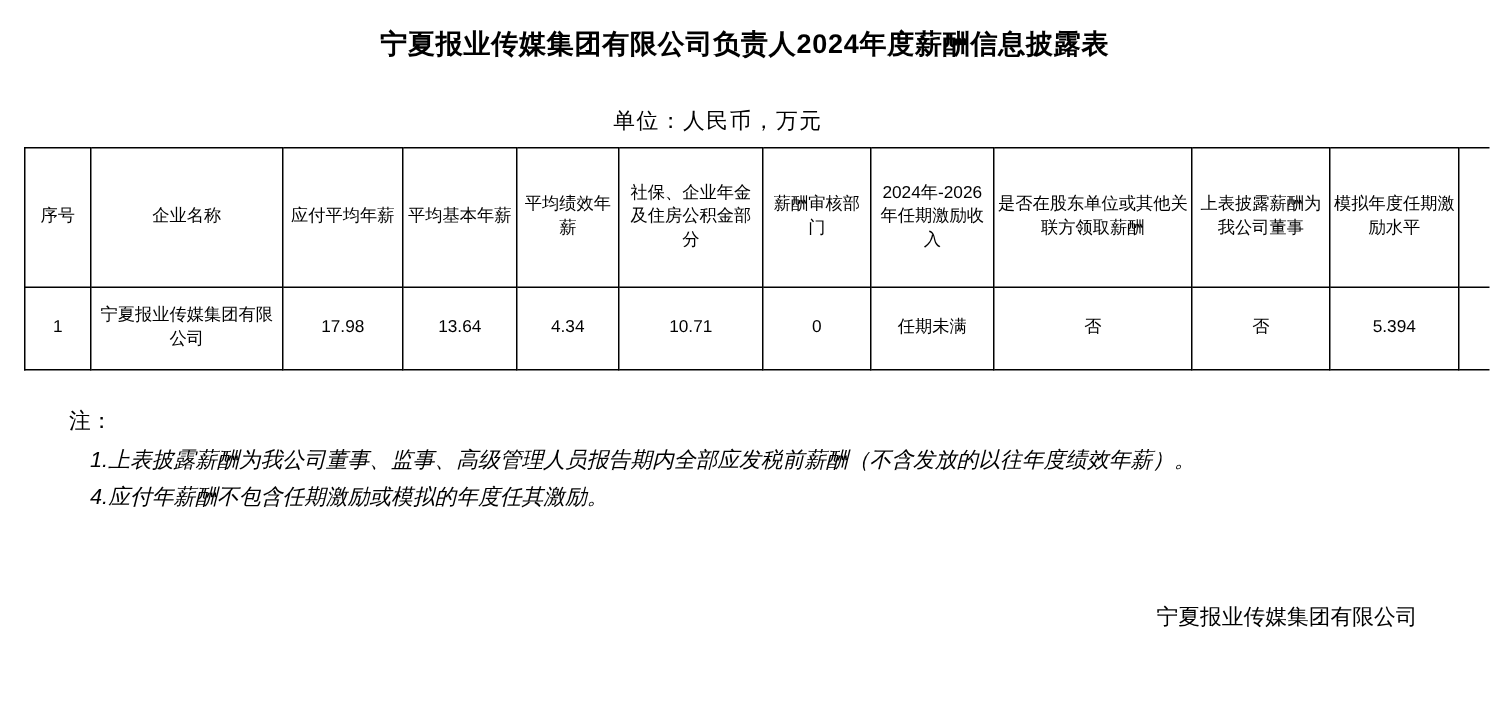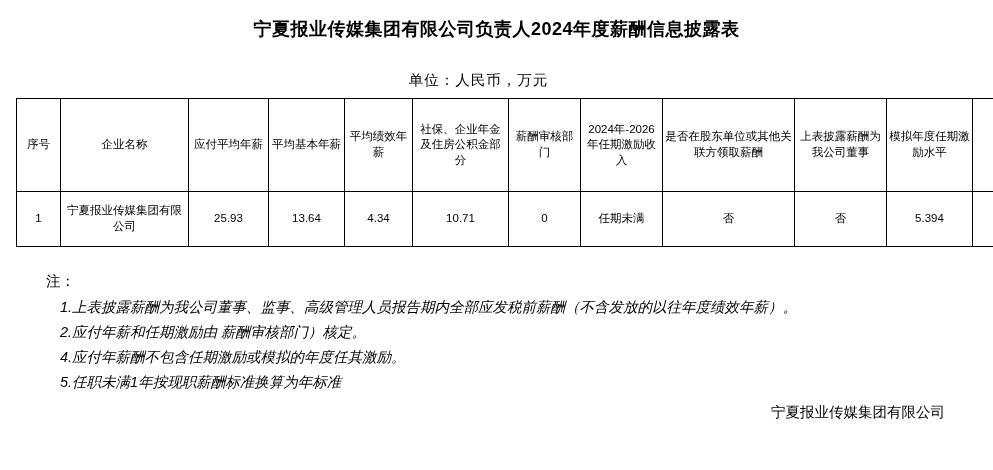--- a/index.html
+++ b/index.html
@@ -123,40 +123,38 @@
           <th>是否在股东单位或其他关联方领取薪酬</th>
           <th>上表披露薪酬为我公司董事</th>
           <th>模拟年度任期激励水平</th>
           <th>备注</th>
         </tr>
       </thead>
       <tbody>
         <tr>
           <td>1</td>
           <td class="company-name">宁夏报业传媒集团有限公司</td>
-          <td>25.93</td>
+          <td>17.98</td>
           <td>13.64</td>
           <td>4.34</td>
           <td>10.71</td>
           <td>0</td>
           <td>任期未满</td>
           <td>否</td>
           <td>否</td>
           <td>5.394</td>
           <td></td>
         </tr>
       </tbody>
     </table>
   </div>
 
   <div class="notes">
     <div class="note-head">注：</div>
     <div class="note-item">1.上表披露薪酬为我公司董事、监事、高级管理人员报告期内全部应发税前薪酬（不含发放的以往年度绩效年薪）。</div>
-    <div class="note-item">2.应付年薪和任期激励由 薪酬审核部门）核定。</div>
     <div class="note-item">4.应付年薪酬不包含任期激励或模拟的年度任其激励。</div>
-    <div class="note-item">5.任职未满1年按现职薪酬标准换算为年标准</div>
   </div>
 
   <div class="signature">
     <div>宁夏报业传媒集团有限公司</div>
   </div>
 
 </div>
 
 </body></html>

